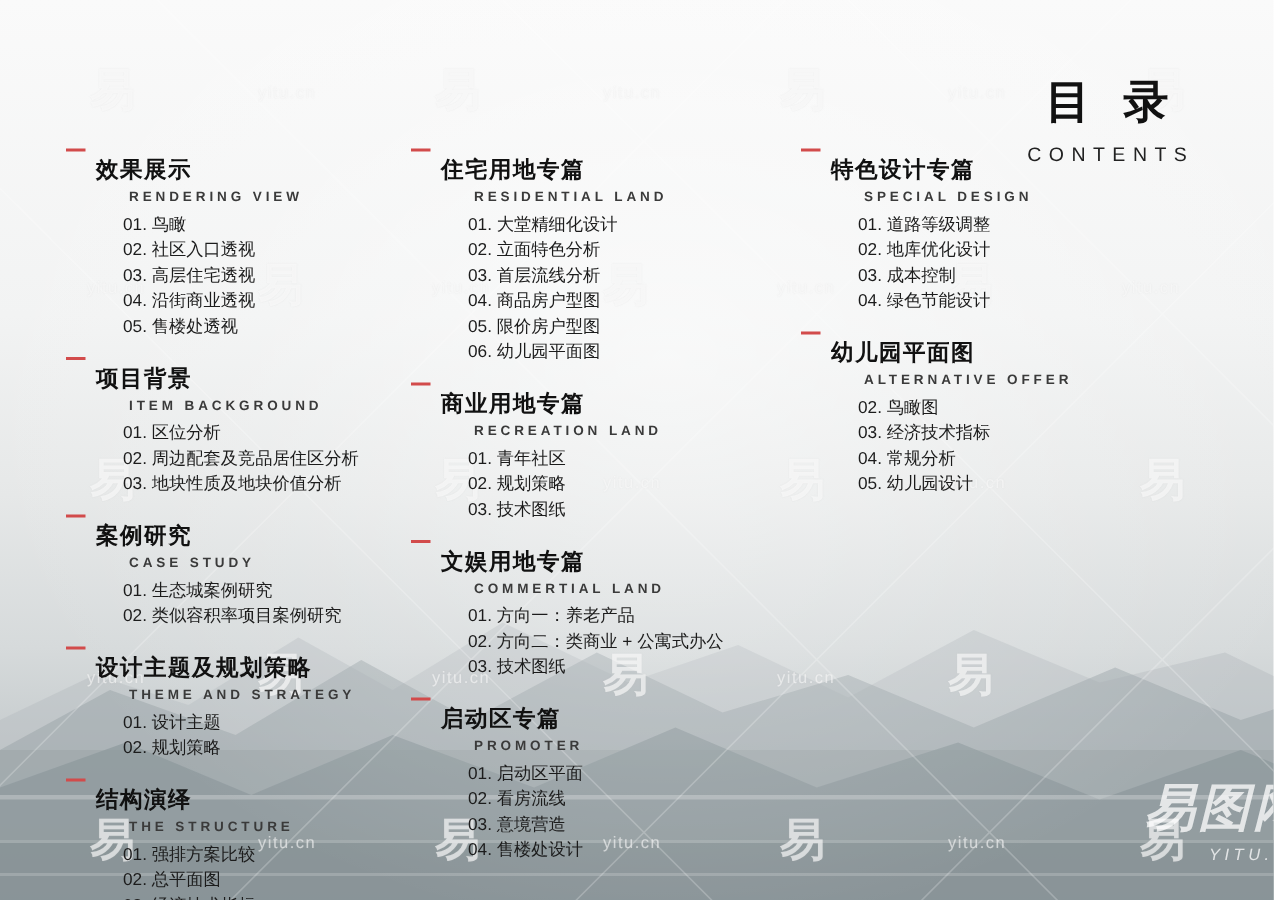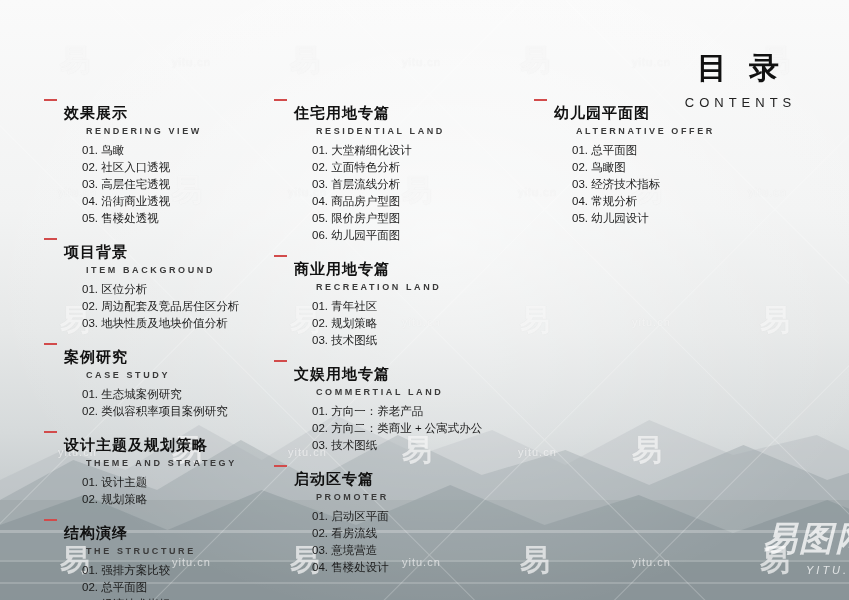--- a/index.html
+++ b/index.html
@@ -363,28 +363,38 @@
         <div class="item">01. 启动区平面</div>
         <div class="item">02. 看房流线</div>
         <div class="item">03. 意境营造</div>
         <div class="item">04. 售楼处设计</div>
       </div>
 
     </div>
 
     <div class="col col-3">
 
+      <div class="section">
+        <div class="sec-head">
+          <span class="dash"></span>
+          <span class="sec-title">特色设计专篇</span>
+        </div>
+        <div class="sec-sub">SPECIAL DESIGN</div>
+        <div class="item">01. 道路等级调整</div>
+        <div class="item">02. 地库优化设计</div>
+        <div class="item">03. 成本控制</div>
+        <div class="item">04. 绿色节能设计</div>
+      </div>
 
       <div class="section">
         <div class="sec-head">
           <span class="dash"></span>
           <span class="sec-title">幼儿园平面图</span>
         </div>
         <div class="sec-sub">ALTERNATIVE OFFER</div>
-        <div class="item">01. 总平面图</div>
         <div class="item">02. 鸟瞰图</div>
         <div class="item">03. 经济技术指标</div>
         <div class="item">04. 常规分析</div>
         <div class="item">05. 幼儿园设计</div>
       </div>
 
     </div>
 
   </div>
 

